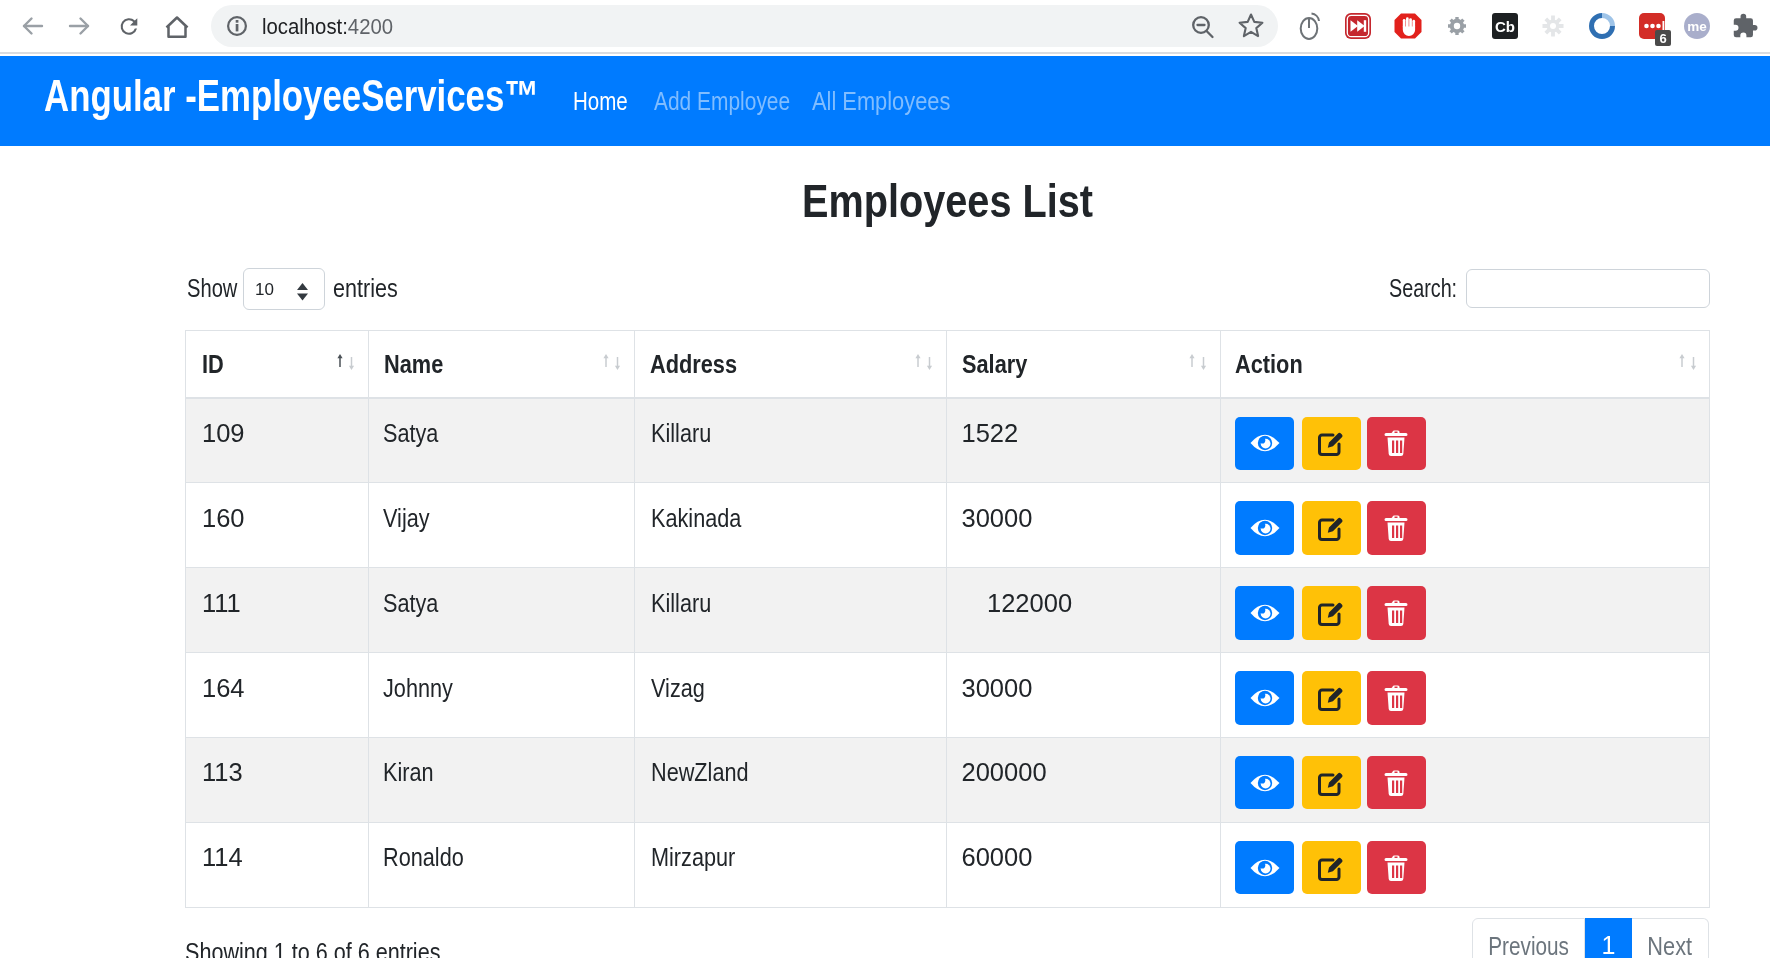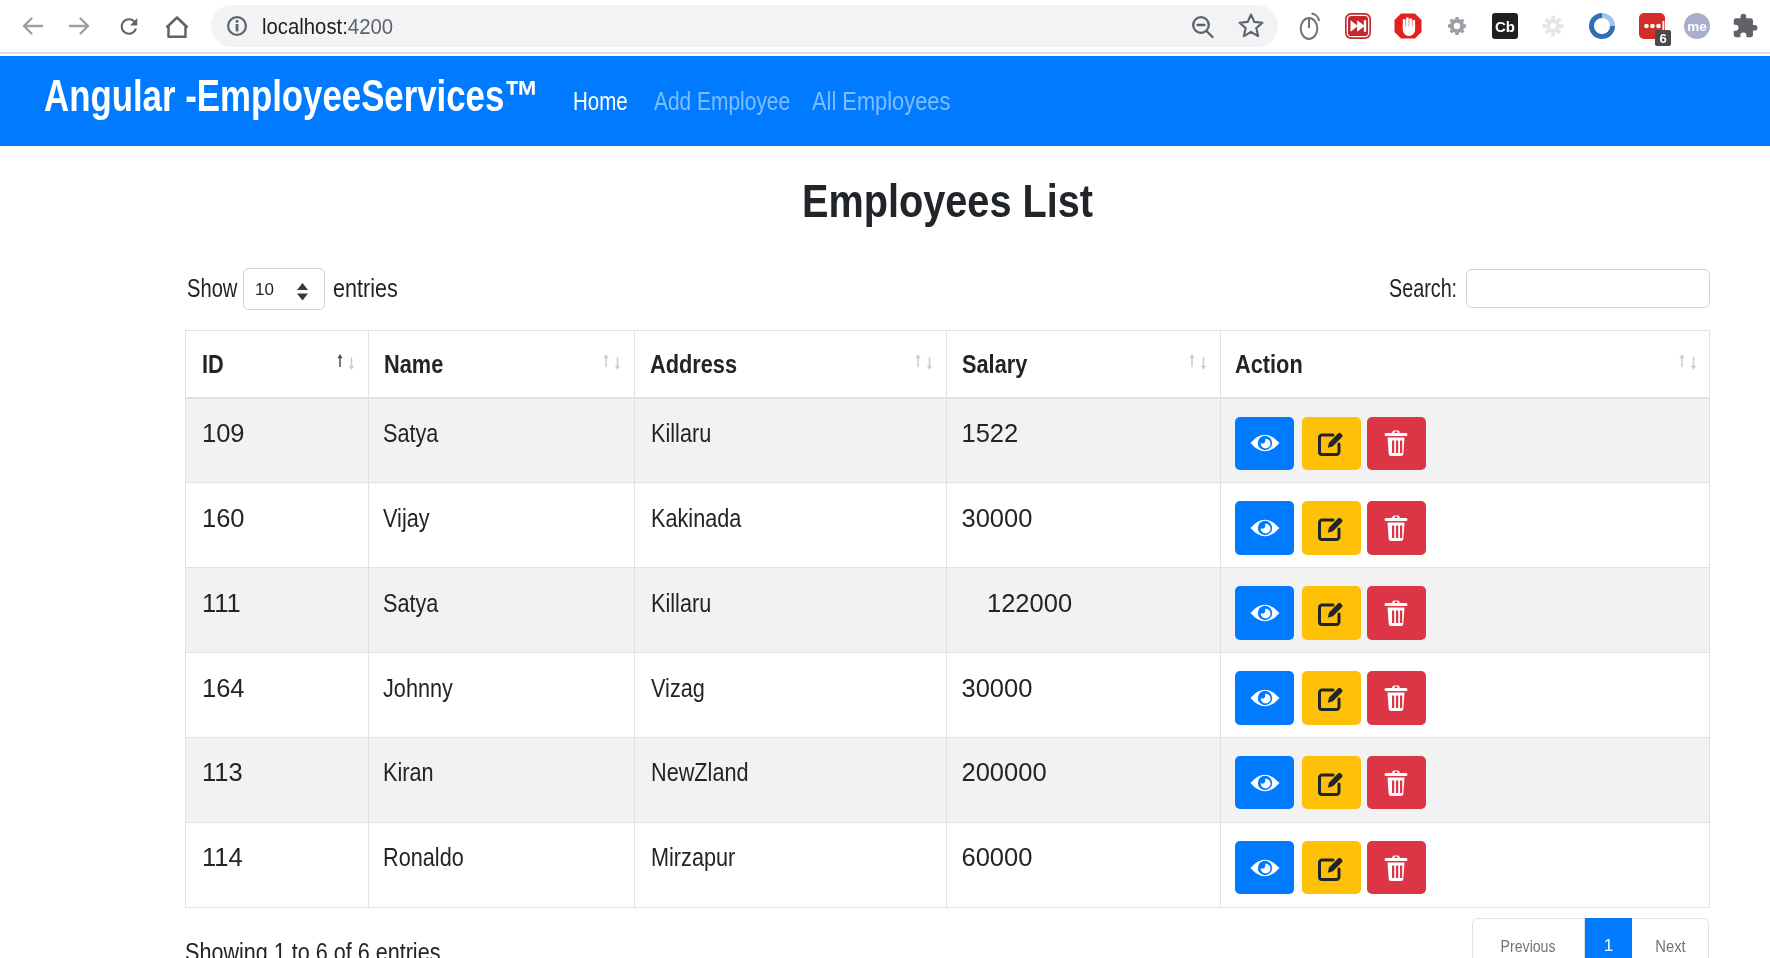--- a/index.html
+++ b/index.html
@@ -12,21 +12,21 @@
 #navbar{position:absolute;left:0;top:56px;width:1770px;height:90px;background:#007bff}
 #title{position:absolute;left:185px;top:176.5px;width:1525px;text-align:center;font-size:47px;line-height:47px;font-weight:bold;color:#212529;transform:scaleX(0.844)}
 #lensel{position:absolute;left:243px;top:268px;width:81.5px;height:42px;border:1px solid #ced4da;border-radius:6px;background:#fff}
 #searchbox{position:absolute;left:1466px;top:269px;width:244px;height:39px;border:1px solid #ced4da;border-radius:6px;background:#fff}
 #tbl{position:absolute;left:185px;top:330px;width:1524.5px;height:577.5px;border:1px solid #dee2e6;background:#fff}
 .th{position:absolute;font-size:25px;line-height:25px;font-weight:bold;color:#212529;transform-origin:0 50%;transform:scaleX(0.87);white-space:nowrap}
 .td{position:absolute;font-size:25.5px;line-height:25.5px;color:#212529;transform-origin:0 50%;white-space:nowrap}
 .btn{position:absolute;width:59px;height:53.5px;border-radius:5px}
 .btn svg{position:absolute;left:50%;top:50%;transform:translate(-50%,-50%)}
 .b-view{background:#007bff}.b-edit{background:#ffc107}.b-del{background:#dc3545}
-#pag{position:absolute;left:1472px;top:918px;height:41px;display:flex;font-size:17px;overflow:hidden}
+#pag{position:absolute;left:1472px;top:918px;height:41px;display:flex;font-size:25px;overflow:hidden}
 #pag .pg{height:60px;display:flex;align-items:flex-start;justify-content:center;background:#fff;border:1px solid #dee2e6;color:#6c757d;padding-top:14.5px;line-height:25px}
 #pag .prev{width:113px;border-radius:6px 0 0 6px}
 #pag .cur{width:47px;background:#007bff;border:none;color:#fff}
 #pag .next{width:77px;border-left:none;border-radius:0 6px 6px 0}
 #pag .pg span{display:inline-block;transform-origin:50% 0}
 </style>
 </head>
 <body>
 <div id="toolbar"></div>
 <div id="pill"></div>

